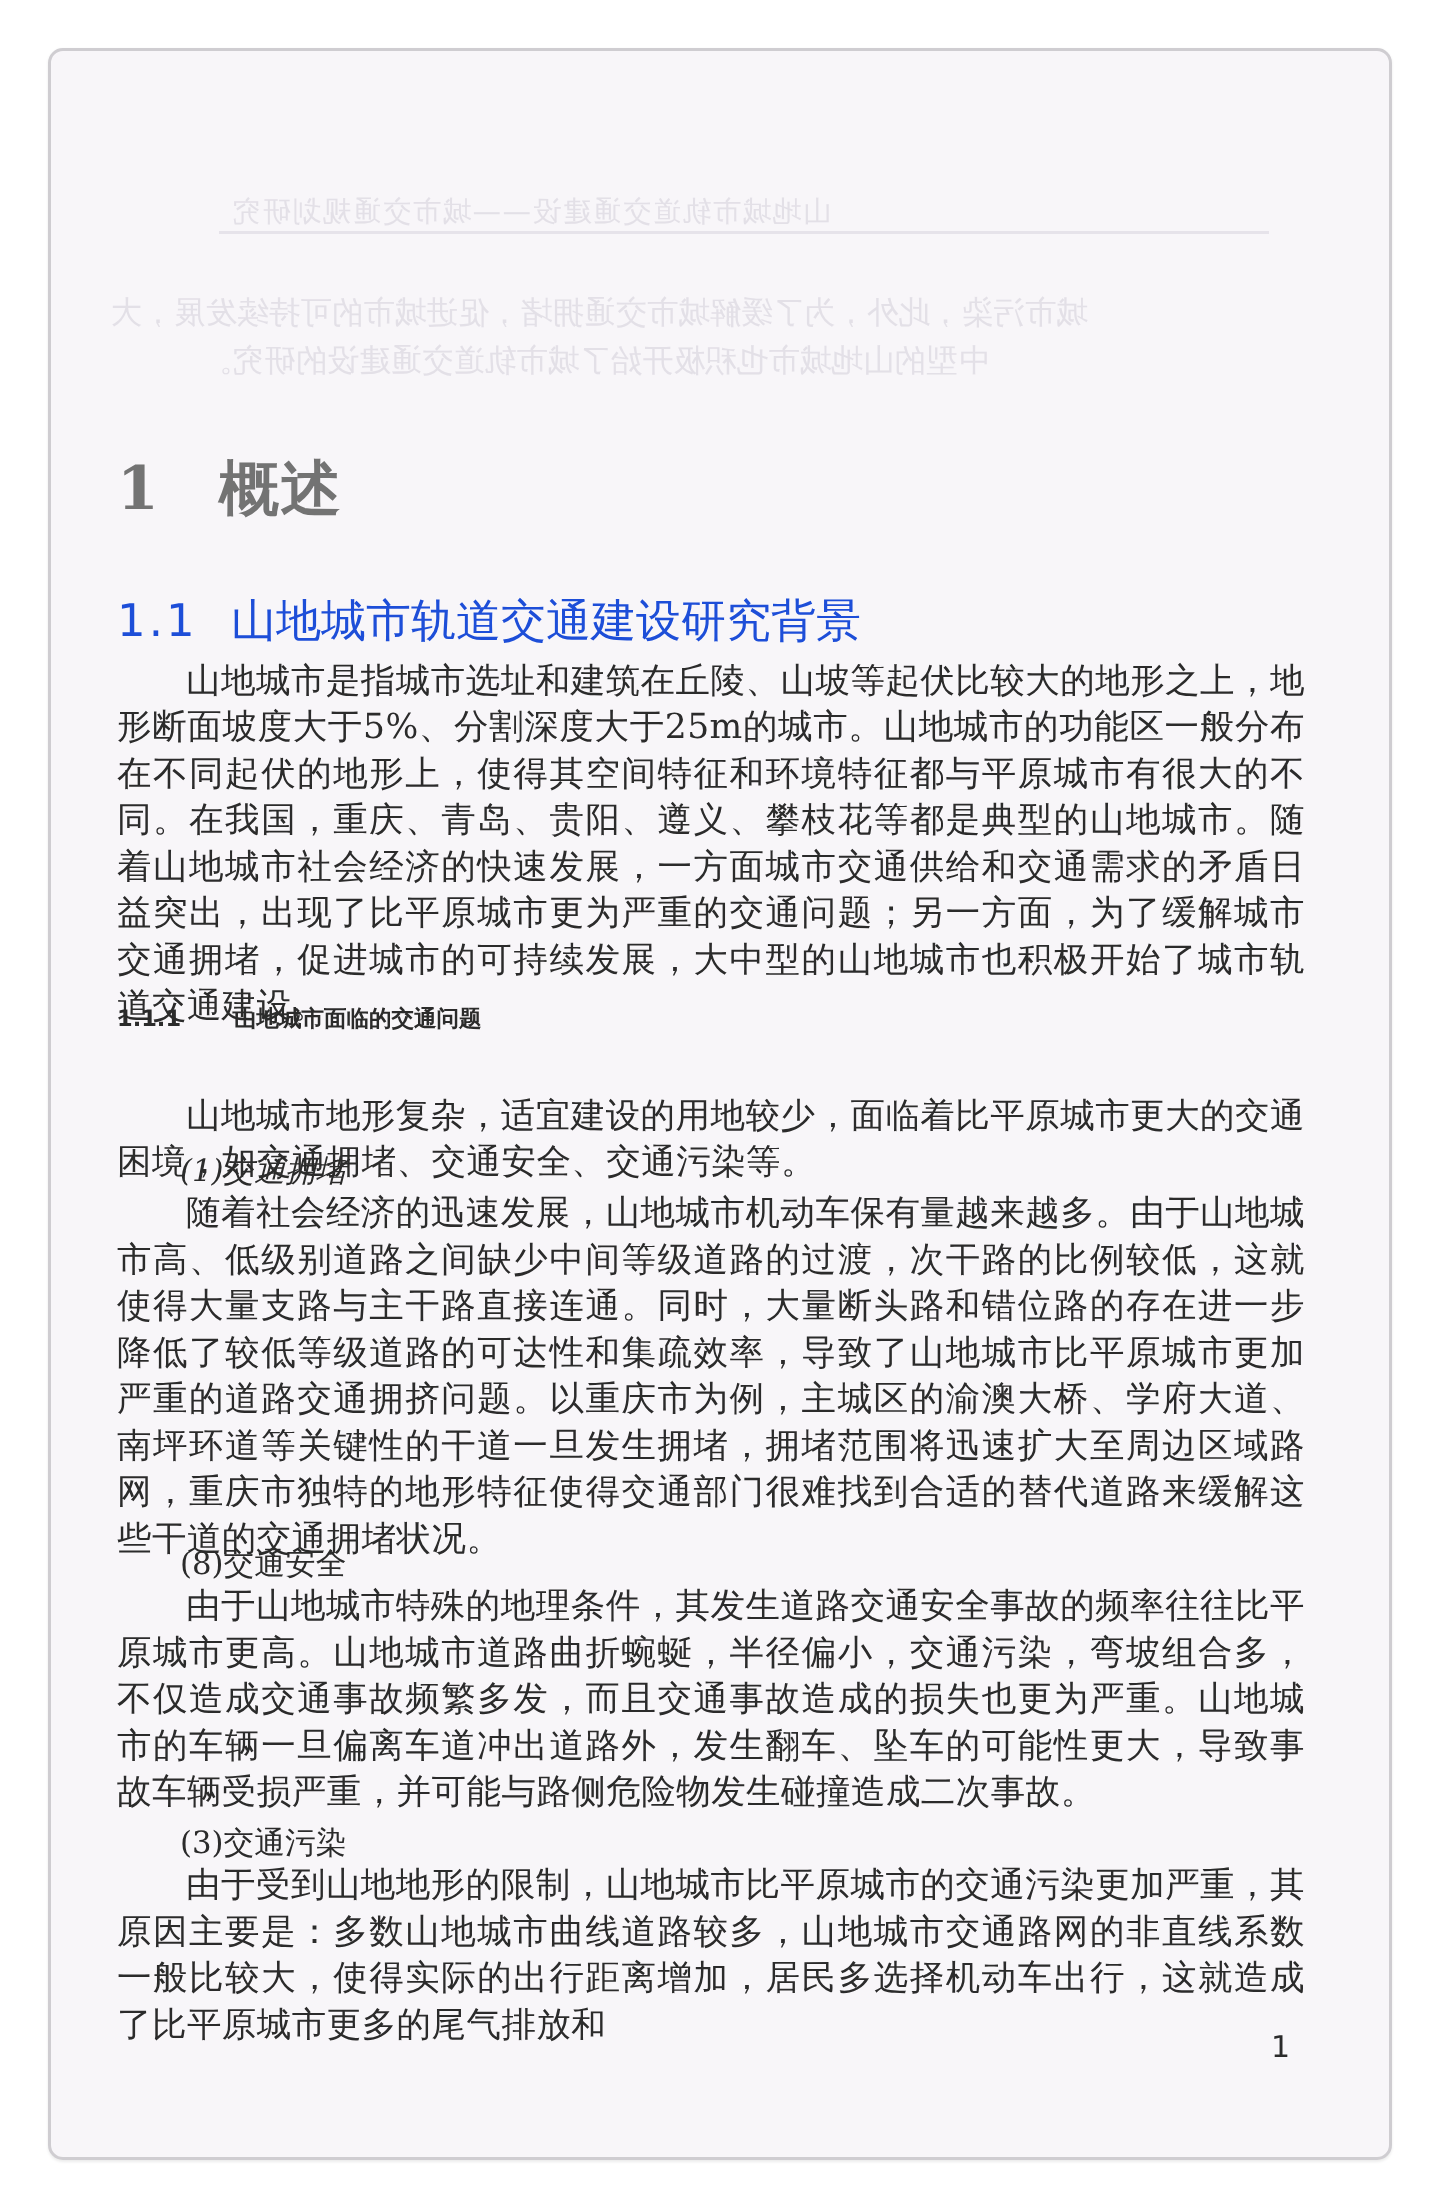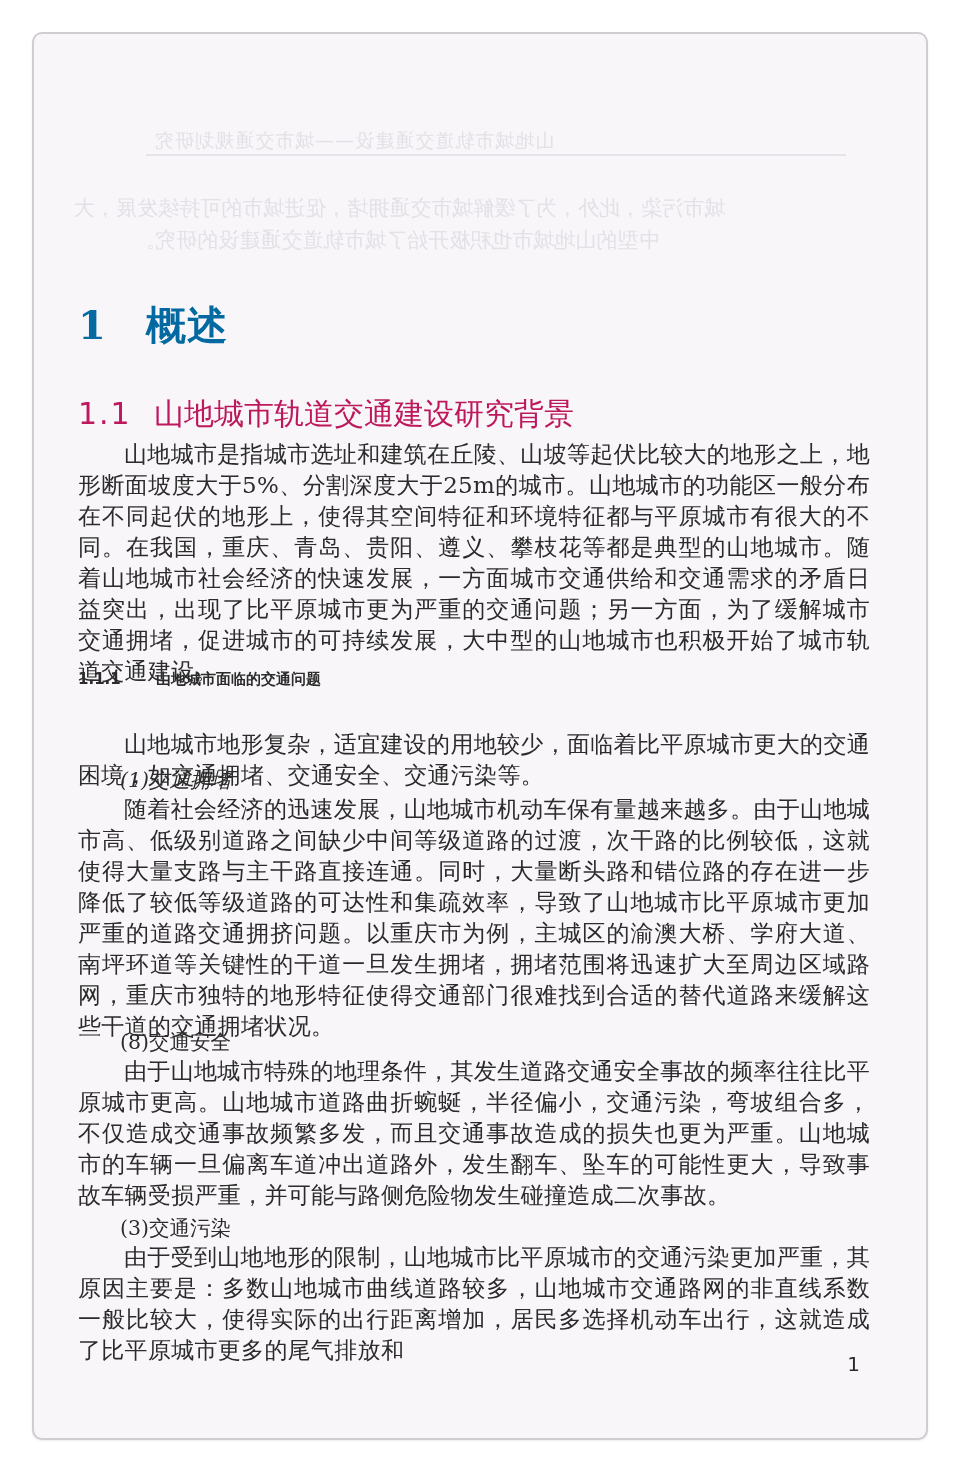--- a/index.html
+++ b/index.html
@@ -58,32 +58,32 @@
       left: 44px;
       top: 0;
       width: 792px;
     }
     .chapter-title {
       position: absolute;
       left: 0;
       top: 264px;
       font-size: 40px;
       font-weight: bold;
-      color: #0369a1;
+      color: #737373;
       white-space: nowrap;
       letter-spacing: 1px;
     }
     .chapter-title .num { display: inline-block; width: 68px; }
     .section-title {
       position: absolute;
       left: 0;
       top: 360px;
       font-size: 30px;
       font-family: "DejaVu Sans", "Liberation Sans", sans-serif;
-      color: #be185d;
+      color: #1d4ed8;
       white-space: nowrap;
     }
     .section-title .num { display: inline-block; width: 76px; letter-spacing: 2px; }
     .para {
       position: absolute;
       left: 0;
       width: 792px;
       font-size: 23px;
       line-height: 31px;
       text-align: justify;

